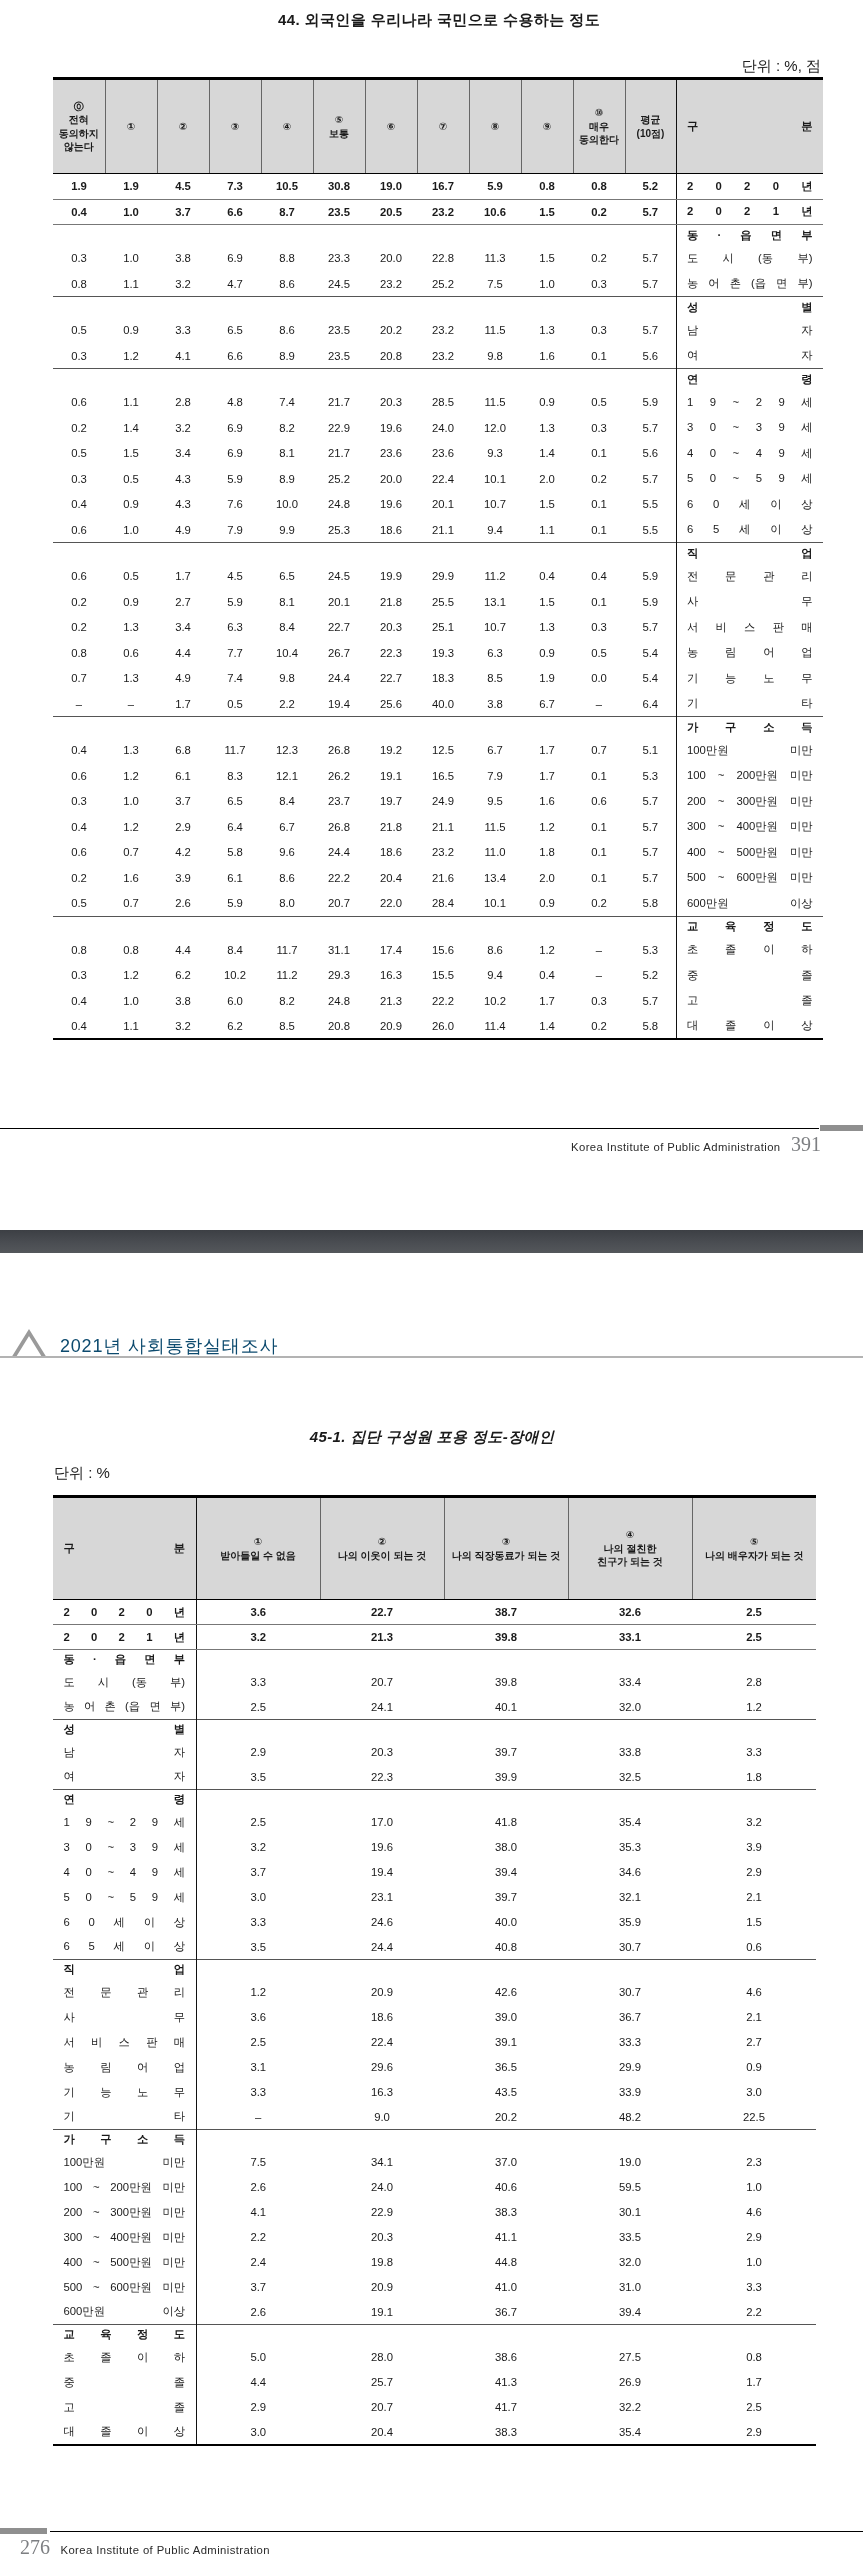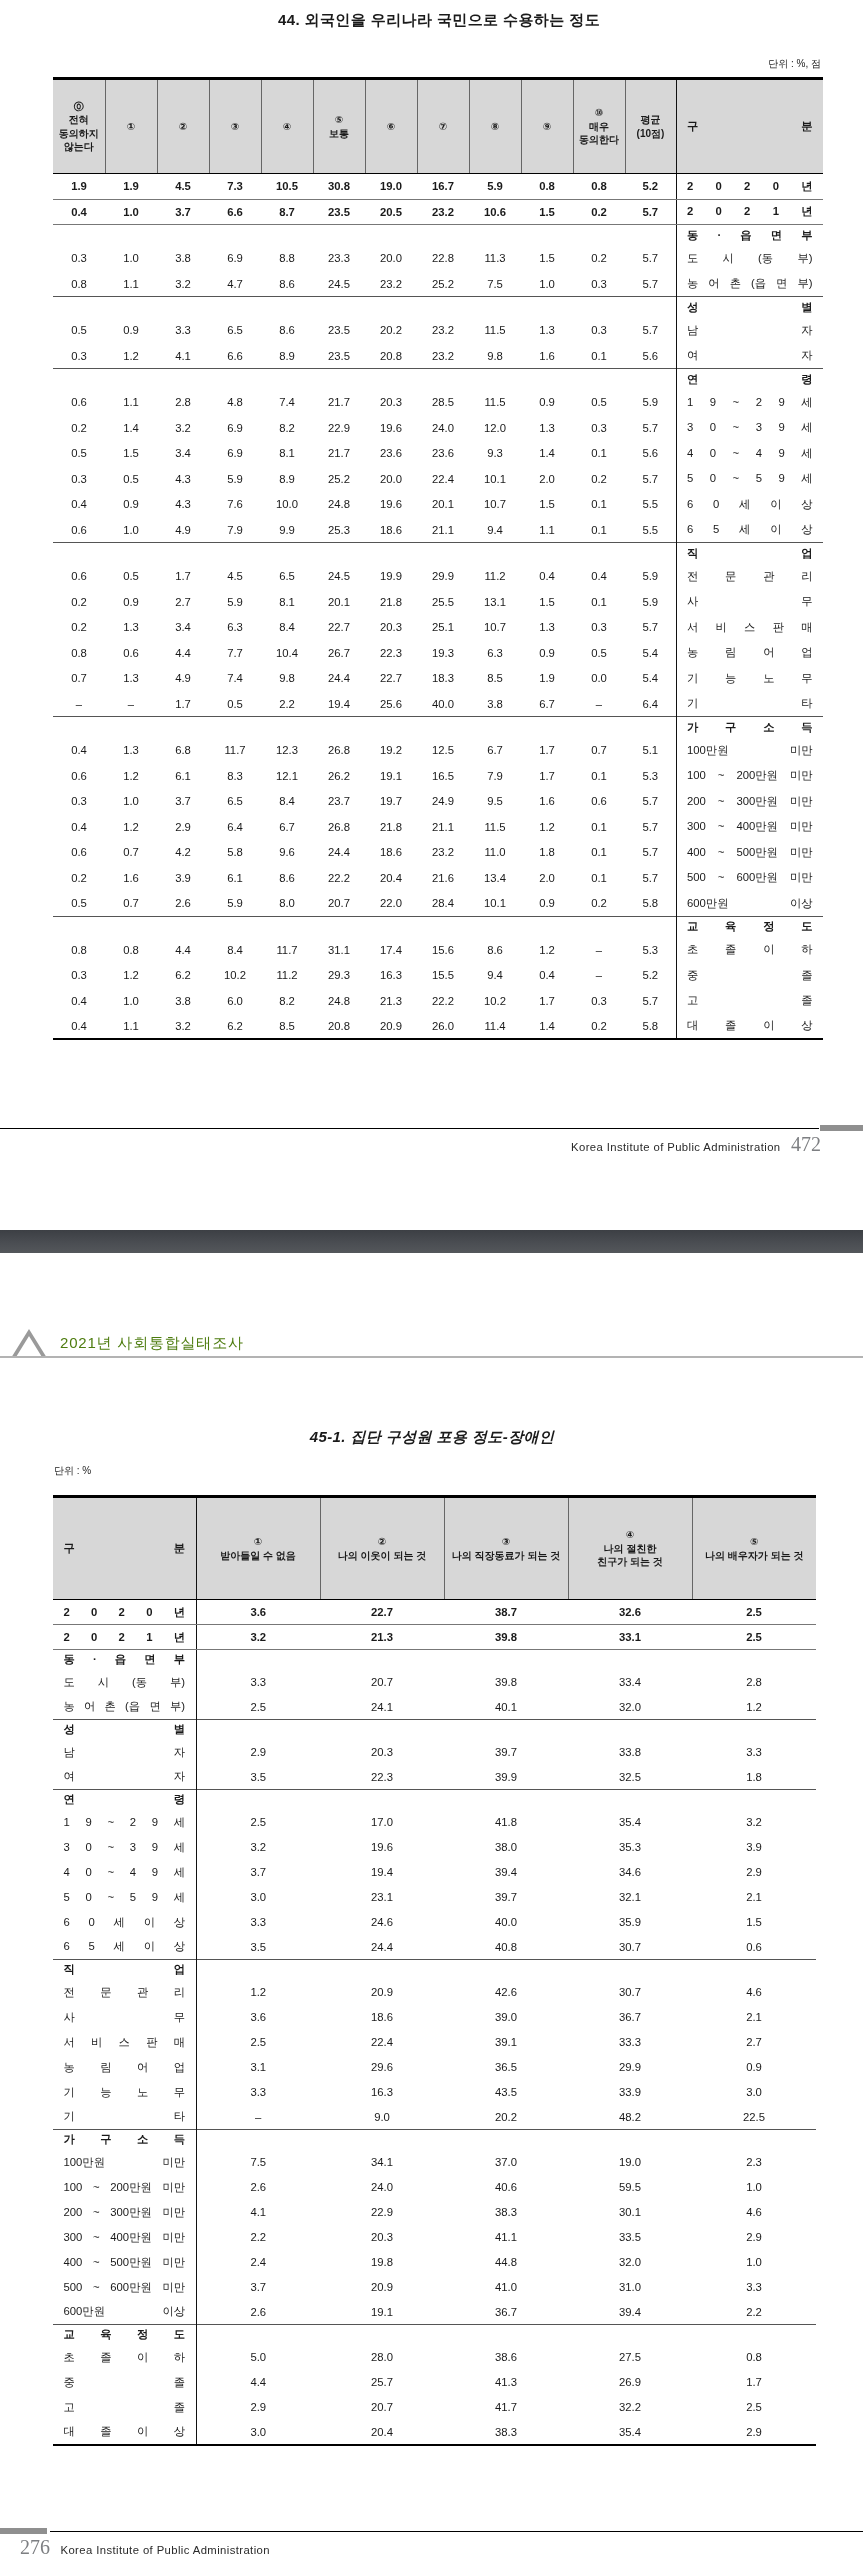--- a/index.html
+++ b/index.html
@@ -6,21 +6,21 @@
   html,body { background:#e8e8e8; }
   body { font-family:"Liberation Sans","DejaVu Sans",sans-serif; color:#1a1a1a; }
   .page {
     position:relative; width:864px; height:2576px; margin:0 auto;
     background:#ffffff; overflow:hidden;
   }
   .table-title { position:absolute; left:0; width:100%; text-align:center;
     font-size:15px; font-weight:bold; letter-spacing:0.4px; }
   #title44 { top:10.5px;padding-left:14px; }
   #title45 { top:1428px;font-style:italic; }
-  .unit-note { position:absolute; font-size:10px; color:#222; }
+  .unit-note { position:absolute; font-size:15px; color:#222; }
   #unit44 { top:57px; right:43px; }
   #unit45 { top:1464px; left:54px; }
 
   table { position:absolute; border-collapse:collapse; table-layout:fixed;
     border-top:3px solid #000; border-bottom:2.3px solid #000; }
   #t44 { left:53px; top:77px; width:768px; }
   #t45 { left:53px; top:1495px; width:762px; }
 
   th { background:#d7d7d7; font-weight:bold; font-size:10px; line-height:1.35;
     white-space:pre-line; vertical-align:middle; text-align:center;
@@ -58,21 +58,21 @@
   .footer-page { font-family:"Liberation Serif","DejaVu Serif",serif;
     font-size:20px; color:#7d7f82; }
 
   #divider-band { position:absolute; top:1230px; left:0; width:864px; height:23px;
     background:linear-gradient(180deg,#3c3f44 0%,#4a4d52 55%,#54575b 100%); }
 
   #running-head { position:absolute; top:1326px; left:0; width:864px; height:32px; }
   #running-head .head-rule { position:absolute; top:30px; left:0; width:864px;
     height:1.5px; background:#b3b3b3; }
   #caret { position:absolute; left:10.5px; top:1.5px; }
-  #running-title { position:absolute; left:60px; top:7.5px; font-size:15px; color:#4d7c0f;
+  #running-title { position:absolute; left:60px; top:7.5px; font-size:18px; color:#0c4a6e;
     letter-spacing:0.8px; }
 </style>
 </head>
 <body>
 
 <div class="page">
 
   <h1 class="table-title" id="title44">44. 외국인을 우리나라 국민으로 수용하는 정도</h1>
   <div class="unit-note" id="unit44">단위 : %, 점</div>
 
@@ -642,21 +642,21 @@
           <td class="val">5.8</td>
           <td class="label-col">대 졸 이 상</td>
         </tr>
       </tbody>
   </table>
 
   <div class="page-rule" id="rule-top"></div>
   <div class="gray-bar" id="bar-top"></div>
   <div class="page-footer" id="footer-top">
     <span class="footer-org">Korea Institute of Public Administration</span>
-    <span class="footer-page">472</span>
+    <span class="footer-page">391</span>
   </div>
 
   <div id="divider-band"></div>
 
   <div id="running-head">
     <svg id="caret" width="39" height="30" viewBox="0 0 52 40">
       <polyline points="3,40 24,6 45,40" fill="#ffffff" stroke="#9a9a9a" stroke-width="5"></polyline>
     </svg>
     <span id="running-title">2021년 사회통합실태조사</span>
     <div class="head-rule"></div>

